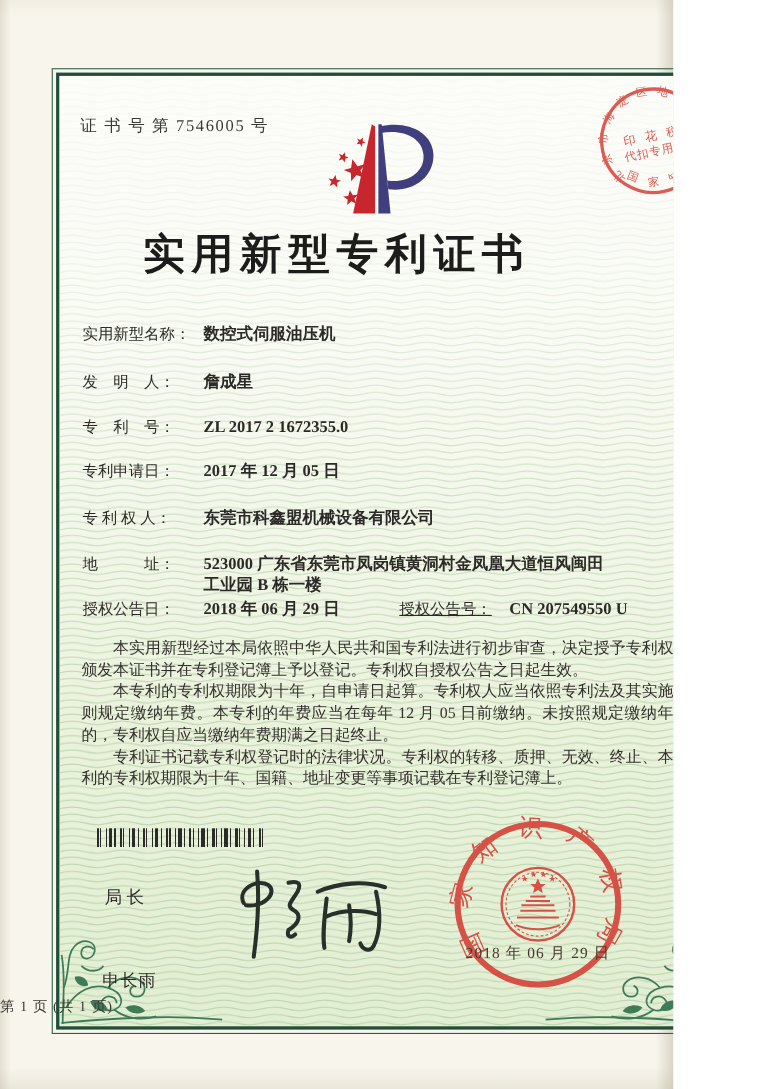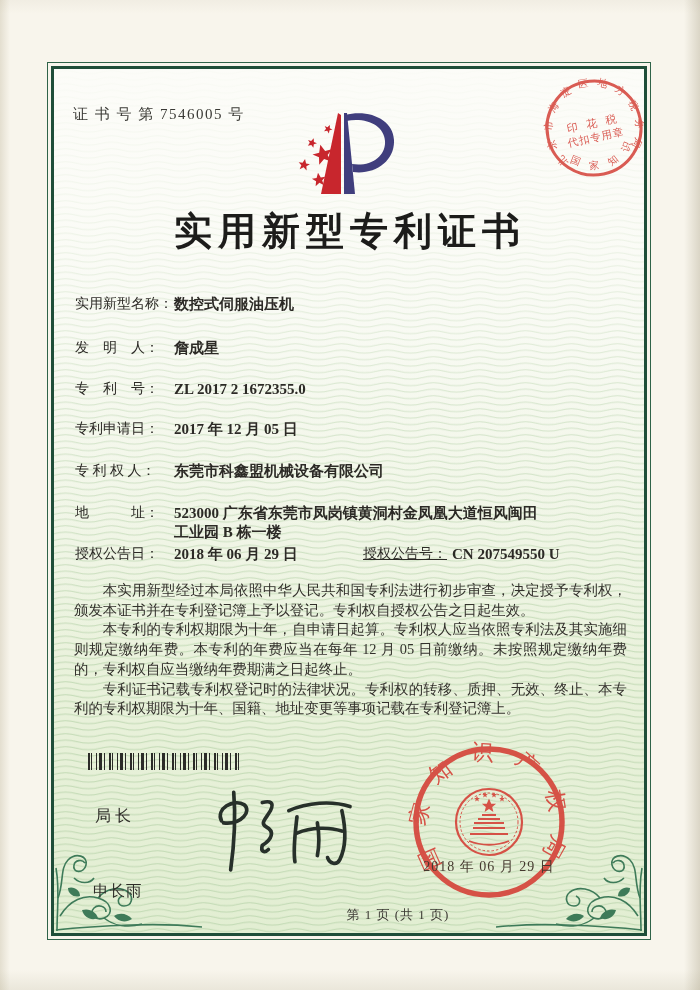--- a/index.html
+++ b/index.html
@@ -1,17 +1,17 @@
 <!DOCTYPE html>
 <html><head>
 <meta charset="utf-8">
 <style>
   html,body{margin:0;padding:0;}
   body{font-family:"Liberation Serif","DejaVu Serif",serif;}
-  .page{position:relative;width:700px;height:990px;overflow:hidden;
+  .page{position:relative;width:612px;height:990px;overflow:hidden;
     background:
       linear-gradient(90deg, rgba(175,165,135,0.28) 0px, rgba(0,0,0,0) 10px),
       linear-gradient(270deg, rgba(150,140,110,0.30) 0px, rgba(0,0,0,0) 16px),
       linear-gradient(0deg, rgba(185,180,155,0.22) 0px, rgba(0,0,0,0) 20px),
       linear-gradient(180deg, rgba(200,195,175,0.15) 0px, rgba(0,0,0,0) 14px),
       #f8f5ec;}
   .frame{position:absolute;left:47px;top:62px;width:604px;height:878px;
     border:1px solid #2f6349;padding:3px;box-sizing:border-box;z-index:1;}
   .frame-inner{position:relative;width:100%;height:100%;box-sizing:border-box;
     border:3px solid #1f4e39;overflow:hidden;
@@ -19,21 +19,21 @@
   .guilloche{position:absolute;left:0;top:0;width:100%;height:100%;opacity:.85;}
   .topfade{position:absolute;left:0;top:0;width:100%;height:70%;
     background:linear-gradient(180deg, rgba(252,252,248,.95) 0%, rgba(252,252,248,.78) 22%, rgba(252,252,248,.30) 55%, rgba(252,252,248,0) 100%);}
   .ornament{position:absolute;bottom:0;width:150px;height:95px;}
   .ornament-left{left:0;}
   .ornament-right{right:0;transform:scaleX(-1);}
   .cert-no{position:absolute;left:73px;top:105px;z-index:3;font-size:15px;letter-spacing:1.5px;color:#3a3a35;}
   .logo{position:absolute;left:294px;top:111px;width:104px;height:88px;z-index:3;}
   .title{position:absolute;left:0;top:206px;width:100%;text-align:center;z-index:3;
     font-size:38px;font-weight:700;letter-spacing:6px;color:#1c1c1a;}
-  .field{position:absolute;left:75px;z-index:3;display:flex;font-size:15px;color:#2c2a26;}
+  .field{position:absolute;left:75px;z-index:3;display:flex;font-size:15px;color:#2c2a26;gap:11px;}
   .flabel{flex:0 0 99px;font-size:14px;white-space:nowrap;}
   .fvalue{white-space:pre-line;max-width:475px;line-height:19px;font-weight:bold;}
   .grant-right{left:363px;}
   .grant-right .flabel{flex:0 0 auto;margin-right:5px;text-decoration:underline;}
   .body-text{position:absolute;left:74px;top:581px;width:553px;z-index:3;
     font-size:14.4px;line-height:19.7px;color:#33312c;text-align:justify;}
   .body-text p{margin:0;text-indent:2em;}
   .barcode{position:absolute;left:88px;top:753px;width:153px;height:17px;z-index:3;
     background:repeating-linear-gradient(90deg,
       #2b2b28 0 2px,transparent 2px 3px,
@@ -41,22 +41,22 @@
       #2b2b28 8px 9px,transparent 9px 11px,
       #2b2b28 11px 14px,transparent 14px 16px,
       #2b2b28 16px 17px,transparent 17px 21px);}
   .sig-title{position:absolute;left:95px;top:806px;z-index:3;font-size:16px;letter-spacing:4px;color:#2e2c28;}
   .sig-name{position:absolute;left:93px;top:837px;z-index:3;font-size:15.5px;letter-spacing:1px;color:#2e2c28;margin-top:44px;}
   .sig-hand{position:absolute;left:188px;top:776px;width:170px;height:102px;z-index:3;}
   .seal{position:absolute;left:403px;top:736px;width:172px;height:172px;z-index:3;}
   .seal-date{position:absolute;left:409px;top:858px;width:160px;z-index:4;text-align:center;
     font-size:14px;letter-spacing:1px;color:#45392f;}
   .tax-stamp{position:absolute;left:538px;top:72px;width:112px;height:112px;z-index:3;}
-  .footer{position:absolute;left:0;top:906px;width:100%;text-align:center;z-index:3;
-    font-size:13px;letter-spacing:1px;color:#3c3a34;padding-left:48px;}
+  .footer{position:absolute;left:0;top:906px;width:100%;z-index:3;
+    font-size:13px;letter-spacing:1px;color:#3c3a34;}
   svg text{font-family:"Liberation Serif","DejaVu Serif",serif;}
 </style>
 </head>
 <body>
 
 <div class="page">
 
   <div class="frame">
     <div class="frame-inner">
       <svg class="guilloche" width="100%" height="100%" preserveAspectRatio="none">

